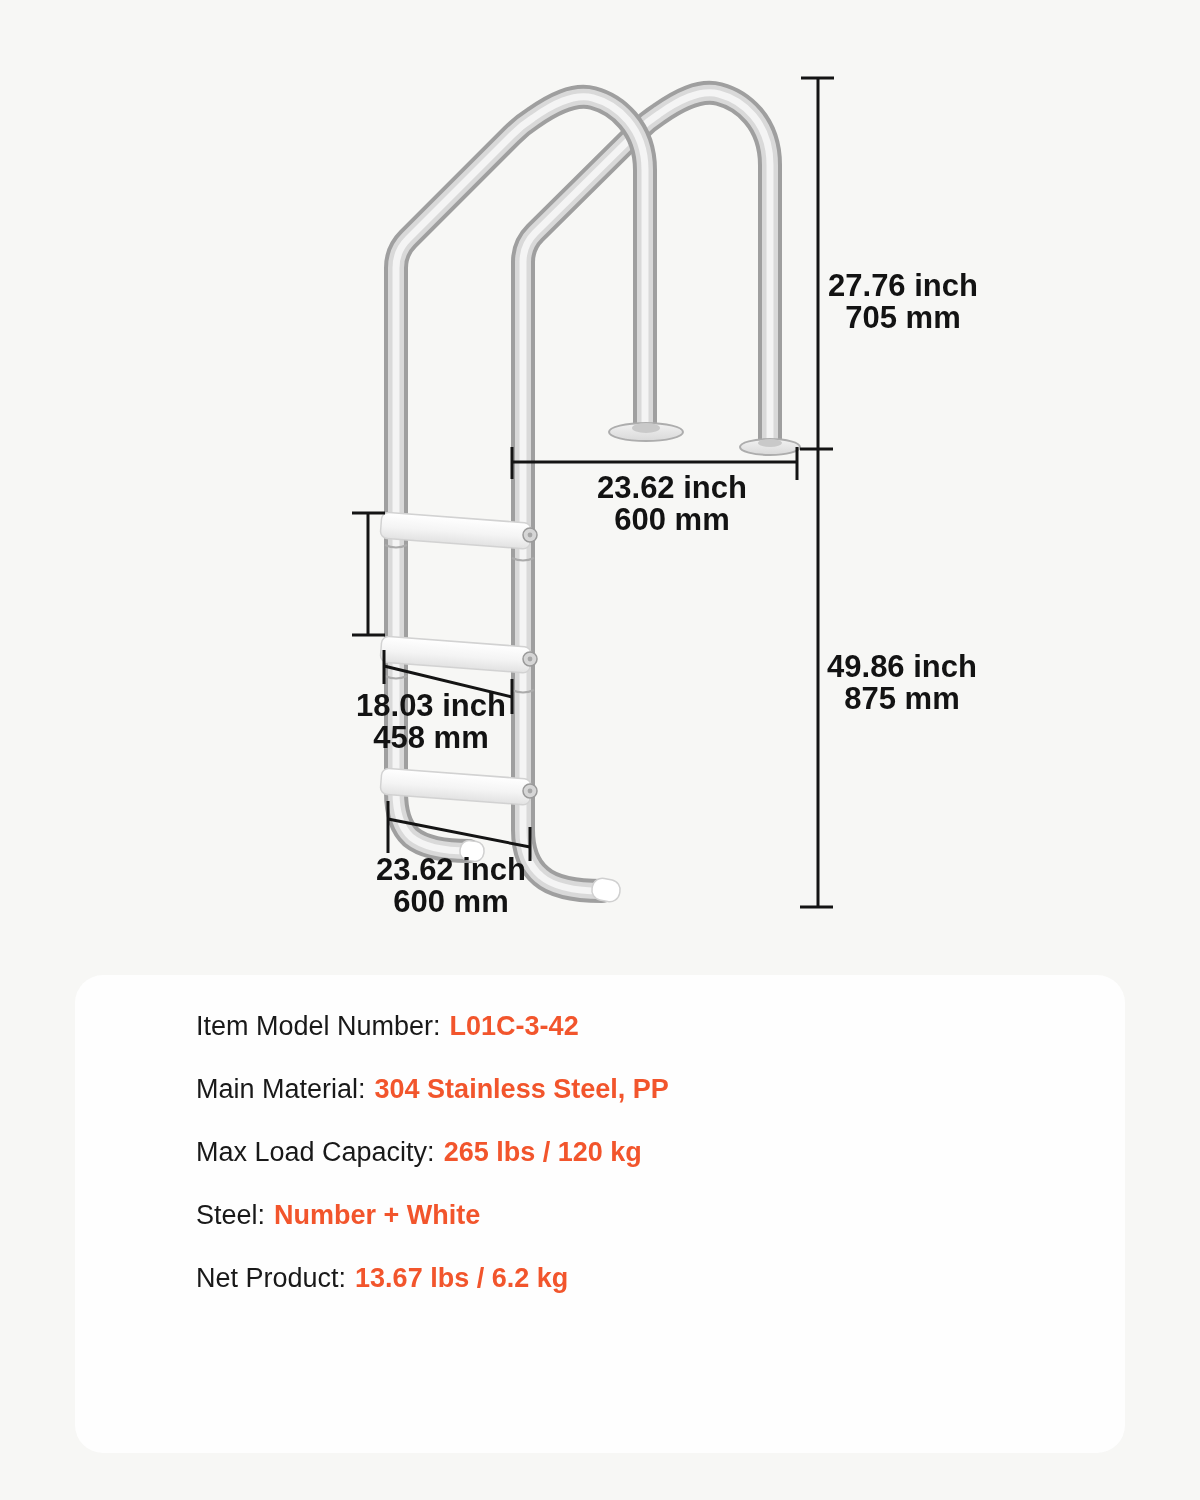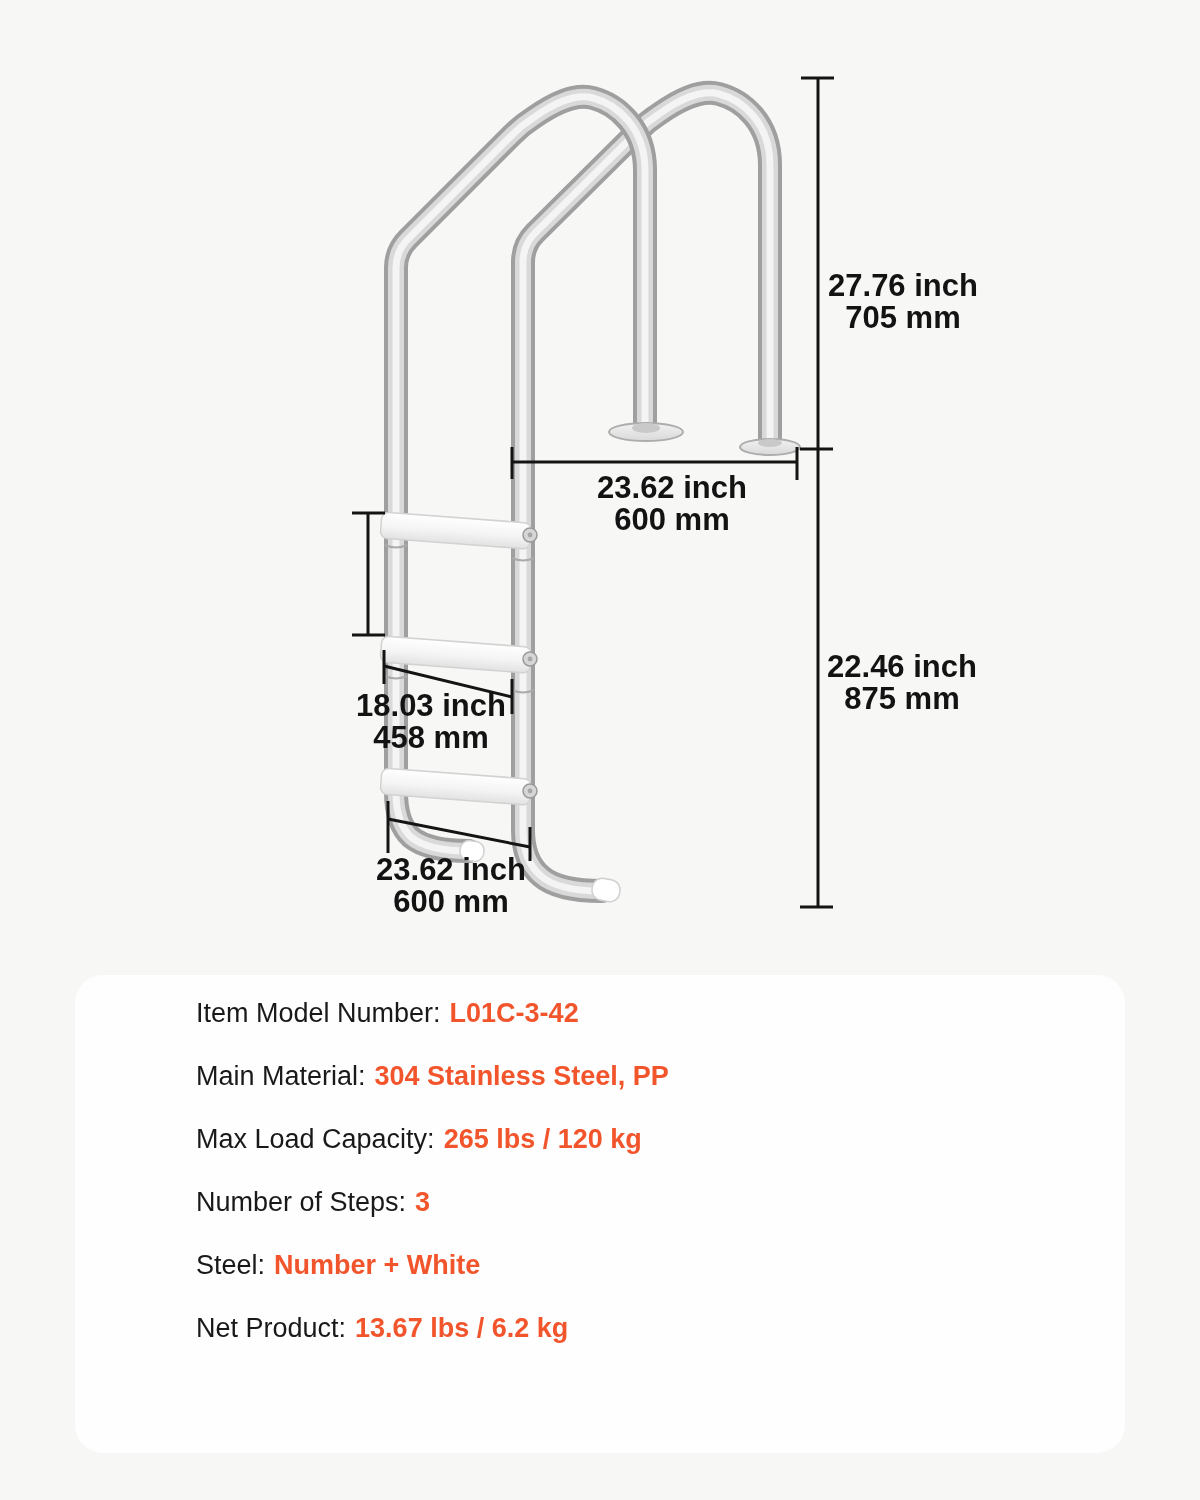--- a/index.html
+++ b/index.html
@@ -32,20 +32,21 @@
     border-radius:28px;
     box-sizing:border-box;
     padding:22px 60px 0 121px;
   }
   .spec-row{
     font-size:27px;
     line-height:33px;
     margin-bottom:30px;
     color:#191919;
     white-space:nowrap;
+    margin-top:13px;
   }
   .spec-row .value{
     color:#f2552c;
     font-weight:700;
     margin-left:9px;
   }
   .spec-row.stacked .value{
     display:block;
     margin-left:0;
   }
@@ -158,42 +159,39 @@
   </div>
   <div class="dim-label" style="left:672px; top:504px;">
     <div>23.62 inch</div>
     <div>600 mm</div>
   </div>
   <div class="dim-label" style="left:431px; top:722px;">
     <div>18.03 inch</div>
     <div>458 mm</div>
   </div>
   <div class="dim-label" style="left:902px; top:683px;">
-    <div>22.46 inch</div>
+    <div>49.86 inch</div>
     <div>875 mm</div>
   </div>
   <div class="dim-label" style="left:451px; top:886px;">
     <div>23.62 inch</div>
     <div>600 mm</div>
   </div>
 
   <div class="spec-panel">
     <div class="spec-row">
       <span class="label">Item Model Number:</span><span class="value">L01C-3-42</span>
     </div>
     <div class="spec-row">
       <span class="label">Main Material:</span><span class="value">304 Stainless Steel, PP</span>
     </div>
     <div class="spec-row">
       <span class="label">Max Load Capacity:</span><span class="value">265 lbs / 120 kg</span>
     </div>
     <div class="spec-row">
-      <span class="label">Number of Steps:</span><span class="value">3</span>
-    </div>
-    <div class="spec-row">
       <span class="label">Steel:</span><span class="value">Number + White</span>
     </div>
     <div class="spec-row">
       <span class="label">Net Product:</span><span class="value">13.67 lbs / 6.2 kg</span>
     </div>
   </div>
 
 </div>
 
 </body></html>

